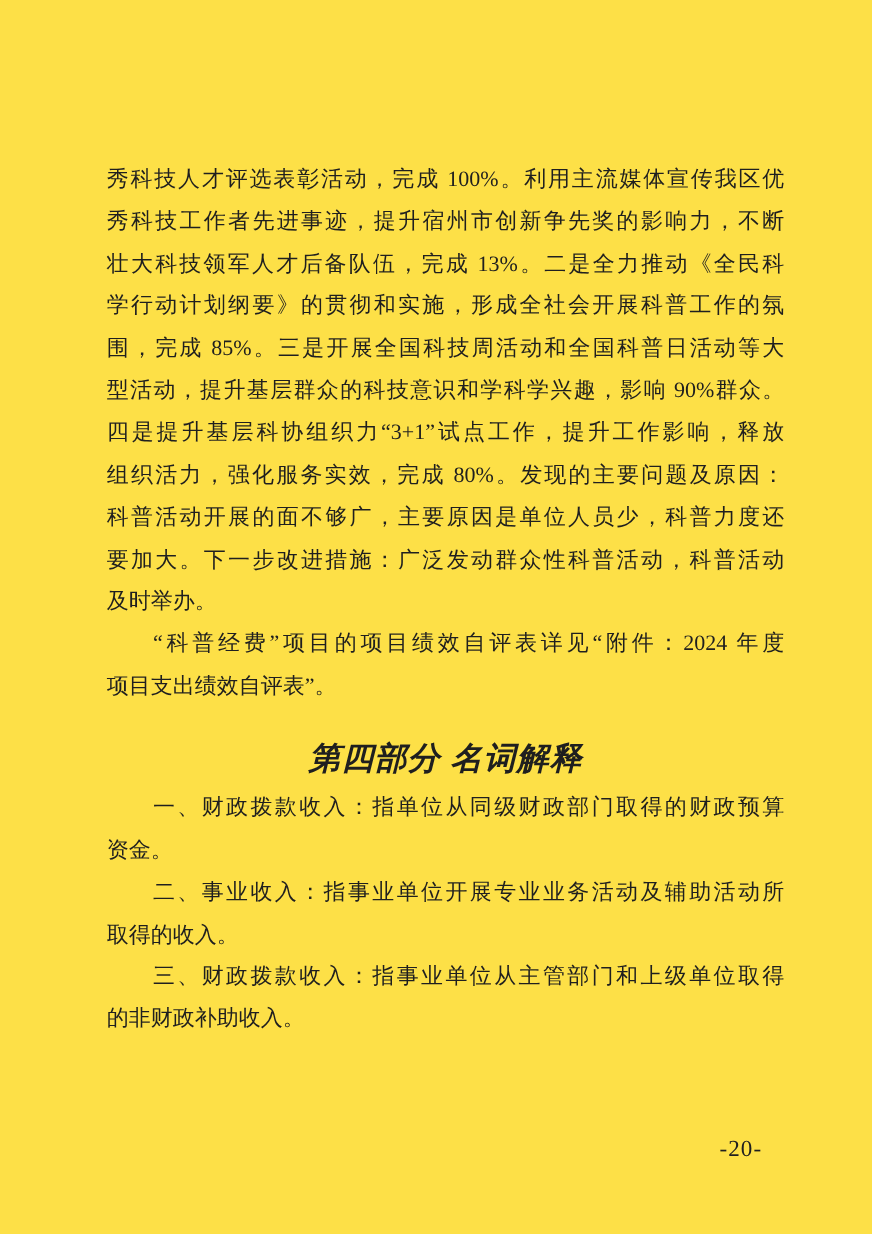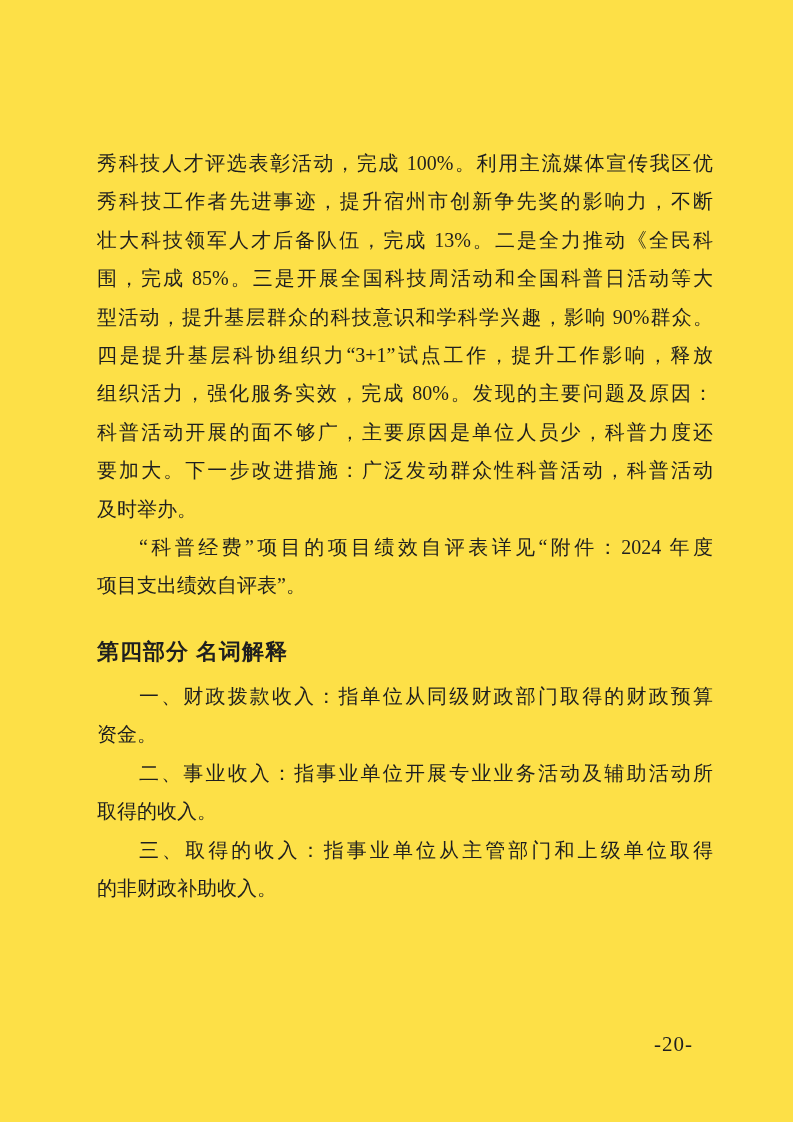--- a/index.html
+++ b/index.html
@@ -40,43 +40,46 @@
   }
   .term {
     font-family: "Liberation Sans", sans-serif;
     font-weight: normal;
   }
   .section-title {
     height: 38.4px;
     line-height: 38.4px;
     margin-top: 28px;
     margin-bottom: 6px;
+    text-align: center;
     font-family: "Liberation Sans", sans-serif;
     font-weight: bold;
-    font-size: 22px;
+    font-size: 29px;
     letter-spacing: 1px;
+    font-style: italic;
   }
   .pagenum {
     position: absolute;
     top: 1032px;
     right: 100px;
     font-size: 21px;
     line-height: 24px;
     letter-spacing: 1px;
   }
 </style>
 </head>
 <body>
 
 <div class="page">
   <div class="content">
     <div>
         <div class="line just">秀科技人才评选表彰活动，完成 100%。利用主流媒体宣传我区优</div>
         <div class="line just">秀科技工作者先进事迹，提升宿州市创新争先奖的影响力，不断</div>
         <div class="line just">壮大科技领军人才后备队伍，完成 13%。二是全力推动《全民科</div>
+        <div class="line just">学行动计划纲要》的贯彻和实施，形成全社会开展科普工作的氛</div>
         <div class="line just">围，完成 85%。三是开展全国科技周活动和全国科普日活动等大</div>
         <div class="line just">型活动，提升基层群众的科技意识和学科学兴趣，影响 90%群众。</div>
         <div class="line just">四是提升基层科协组织力“3+1”试点工作，提升工作影响，释放</div>
         <div class="line just">组织活力，强化服务实效，完成 80%。发现的主要问题及原因：</div>
         <div class="line just">科普活动开展的面不够广，主要原因是单位人员少，科普力度还</div>
         <div class="line just">要加大。下一步改进措施：广泛发动群众性科普活动，科普活动</div>
         <div class="line">及时举办。</div>
       </div>
     <div>
         <div class="line indent just">“科普经费”项目的项目绩效自评表详见“附件：2024 年度</div>
@@ -86,19 +89,19 @@
     <div>
         <div>
           <div class="line just indent"><span class="term">一、财政拨款收入：</span><span>指单位从同级财政部门取得的财政预算</span></div>
           <div class="line">资金。</div>
         </div>
         <div>
           <div class="line just indent"><span class="term">二、事业收入：</span><span>指事业单位开展专业业务活动及辅助活动所</span></div>
           <div class="line">取得的收入。</div>
         </div>
         <div>
-          <div class="line just indent"><span class="term">三、取得的收入：</span><span>指事业单位从主管部门和上级单位取得</span></div>
+          <div class="line just indent"><span class="term">三、财政拨款收入：</span><span>指事业单位从主管部门和上级单位取得</span></div>
           <div class="line">的非财政补助收入。</div>
         </div>
       </div>
   </div>
   <div class="pagenum">-20-</div>
 </div>
 
 </body></html>

